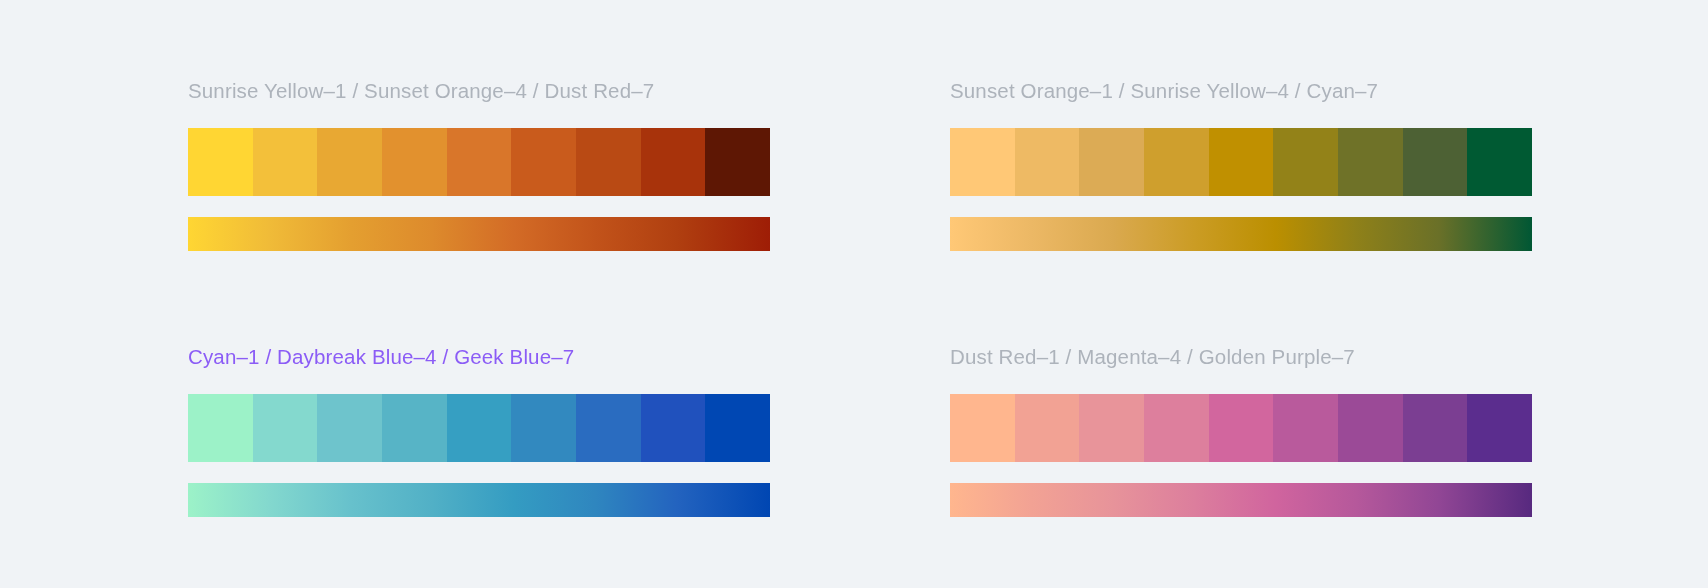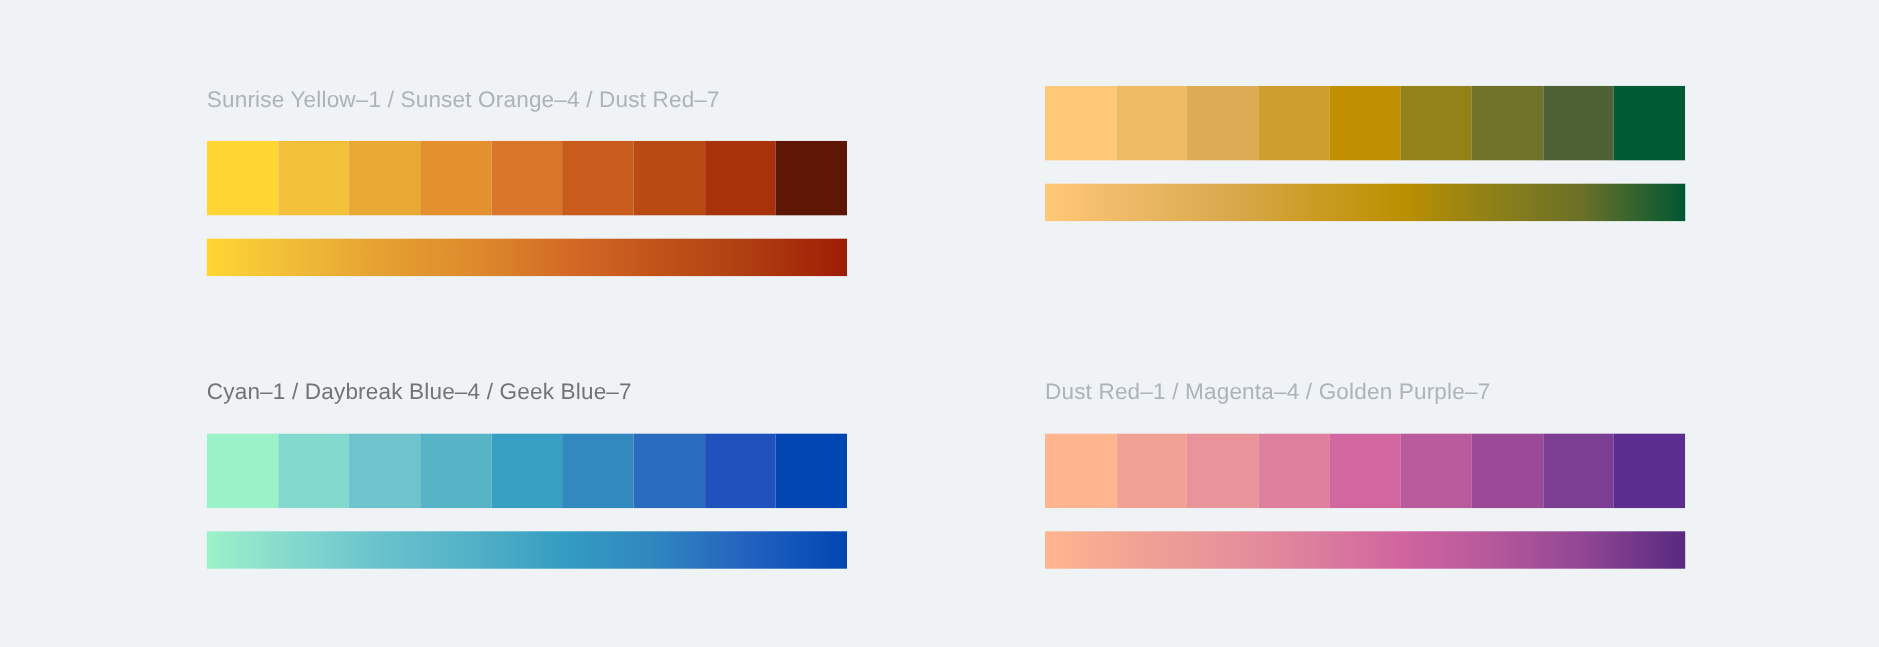--- a/index.html
+++ b/index.html
@@ -92,36 +92,37 @@
         <div class="swatch" style="background: rgb(217, 118, 42);"></div>
         <div class="swatch" style="background: rgb(201, 91, 28);"></div>
         <div class="swatch" style="background: rgb(185, 74, 20);"></div>
         <div class="swatch" style="background: rgb(168, 51, 11);"></div>
         <div class="swatch" style="background: rgb(94, 23, 4);"></div>
       </div>
       <div class="gradient-bar" style="background: linear-gradient(90deg, rgb(255, 214, 51) 0%, rgb(240, 187, 56) 14%, rgb(228, 159, 48) 28%, rgb(221, 138, 44) 42%, rgb(211, 107, 38) 56%, rgb(194, 83, 26) 70%, rgb(176, 63, 16) 84%, rgb(158, 29, 6) 100%);"></div>
     </div>
 
     <div class="palette-card">
+      <div class="palette-title" style="color: rgb(173, 179, 187);">Sunset Orange–1 / Sunrise Yellow–4 / Cyan–7</div>
       <div class="swatch-strip">
         <div class="swatch" style="background: rgb(255, 200, 118);"></div>
         <div class="swatch" style="background: rgb(238, 186, 100);"></div>
         <div class="swatch" style="background: rgb(220, 171, 85);"></div>
         <div class="swatch" style="background: rgb(207, 159, 45);"></div>
         <div class="swatch" style="background: rgb(192, 144, 0);"></div>
         <div class="swatch" style="background: rgb(147, 130, 24);"></div>
         <div class="swatch" style="background: rgb(111, 114, 40);"></div>
         <div class="swatch" style="background: rgb(77, 97, 52);"></div>
         <div class="swatch" style="background: rgb(0, 90, 51);"></div>
       </div>
       <div class="gradient-bar" style="background: linear-gradient(90deg, rgb(255, 200, 118) 0%, rgb(236, 184, 101) 14%, rgb(218, 169, 79) 28%, rgb(203, 156, 36) 42%, rgb(187, 143, 0) 56%, rgb(142, 128, 25) 70%, rgb(106, 112, 40) 84%, rgb(0, 87, 52) 100%);"></div>
     </div>
 
     <div class="palette-card">
-      <div class="palette-title" style="color: #737373;">Cyan–1 / Daybreak Blue–4 / Geek Blue–7</div>
+      <div class="palette-title" style="color: #8b5cf6;">Cyan–1 / Daybreak Blue–4 / Geek Blue–7</div>
       <div class="swatch-strip">
         <div class="swatch" style="background: rgb(156, 242, 200);"></div>
         <div class="swatch" style="background: rgb(132, 217, 206);"></div>
         <div class="swatch" style="background: rgb(110, 196, 204);"></div>
         <div class="swatch" style="background: rgb(87, 180, 198);"></div>
         <div class="swatch" style="background: rgb(54, 159, 194);"></div>
         <div class="swatch" style="background: rgb(50, 137, 191);"></div>
         <div class="swatch" style="background: rgb(42, 108, 192);"></div>
         <div class="swatch" style="background: rgb(32, 81, 189);"></div>
         <div class="swatch" style="background: rgb(0, 71, 179);"></div>

